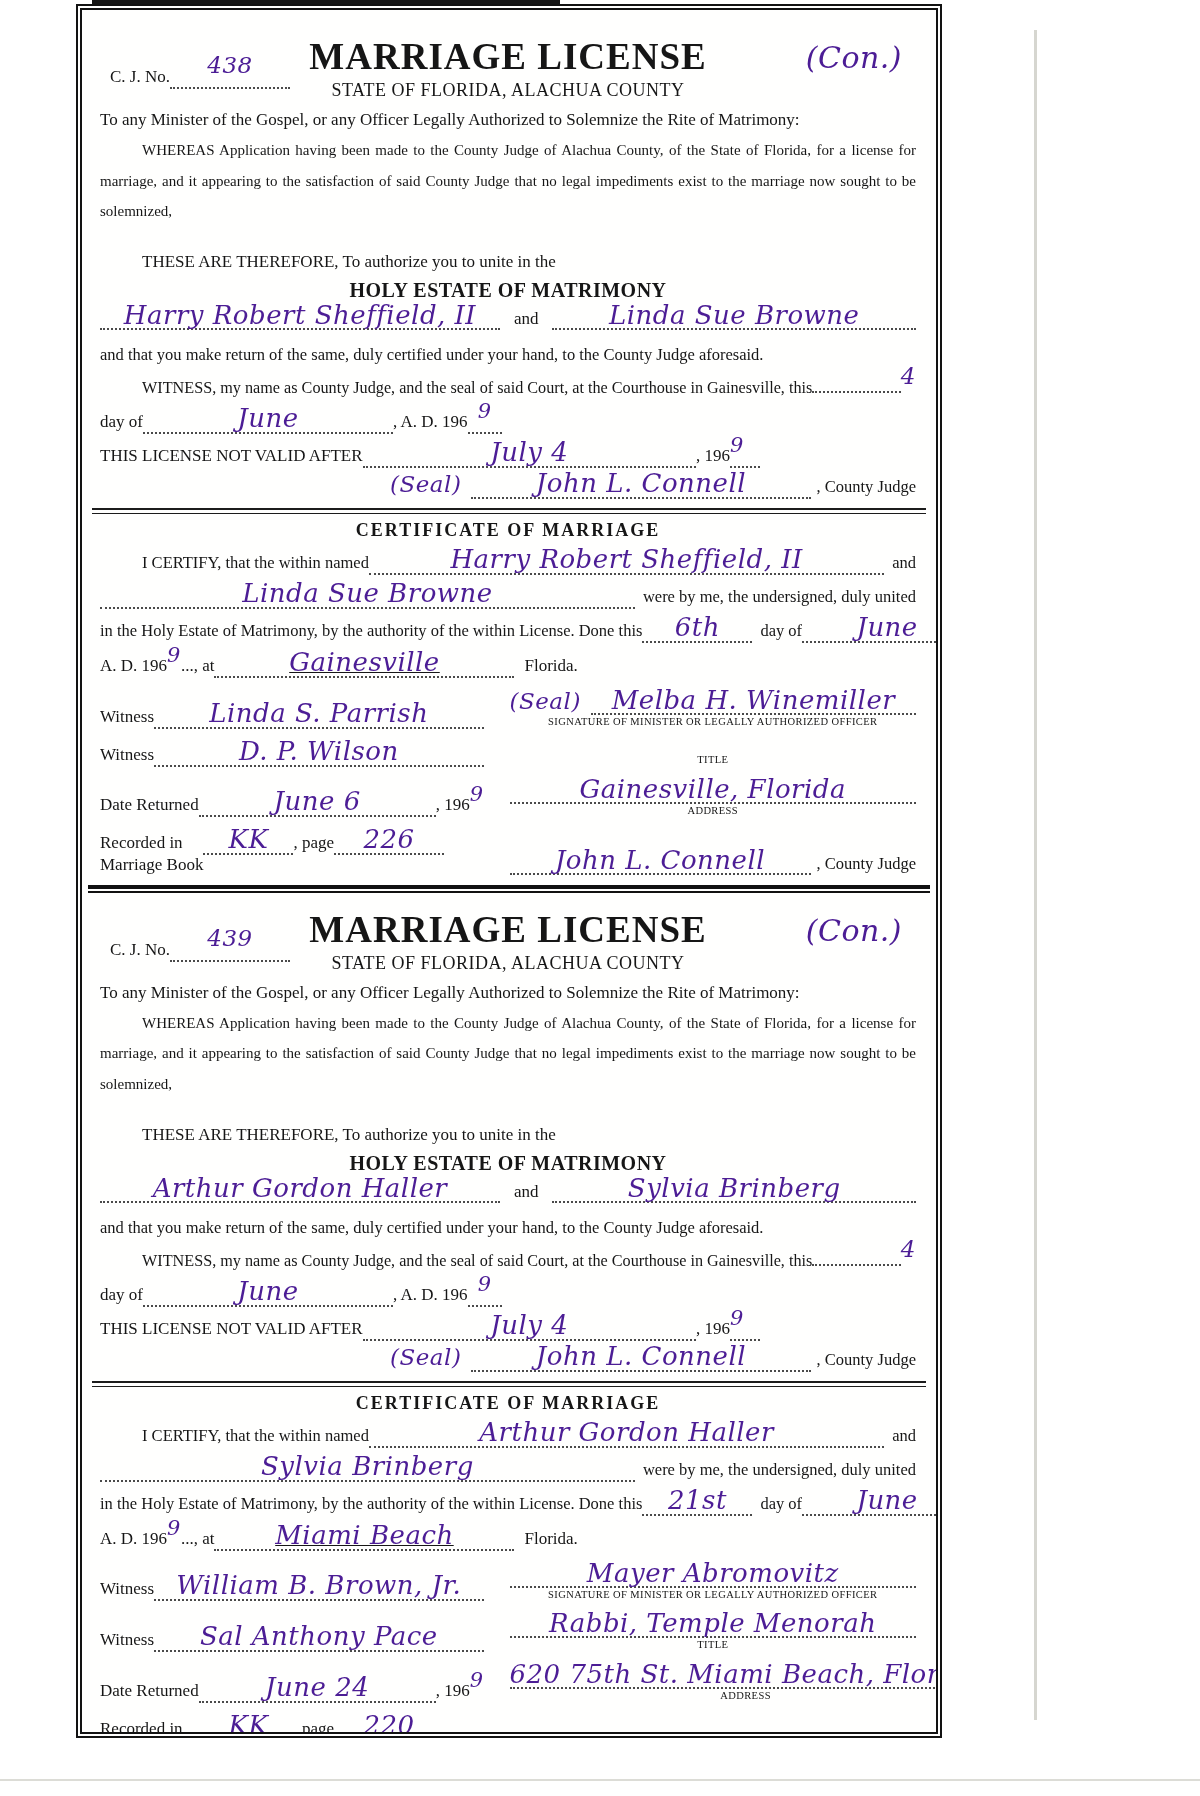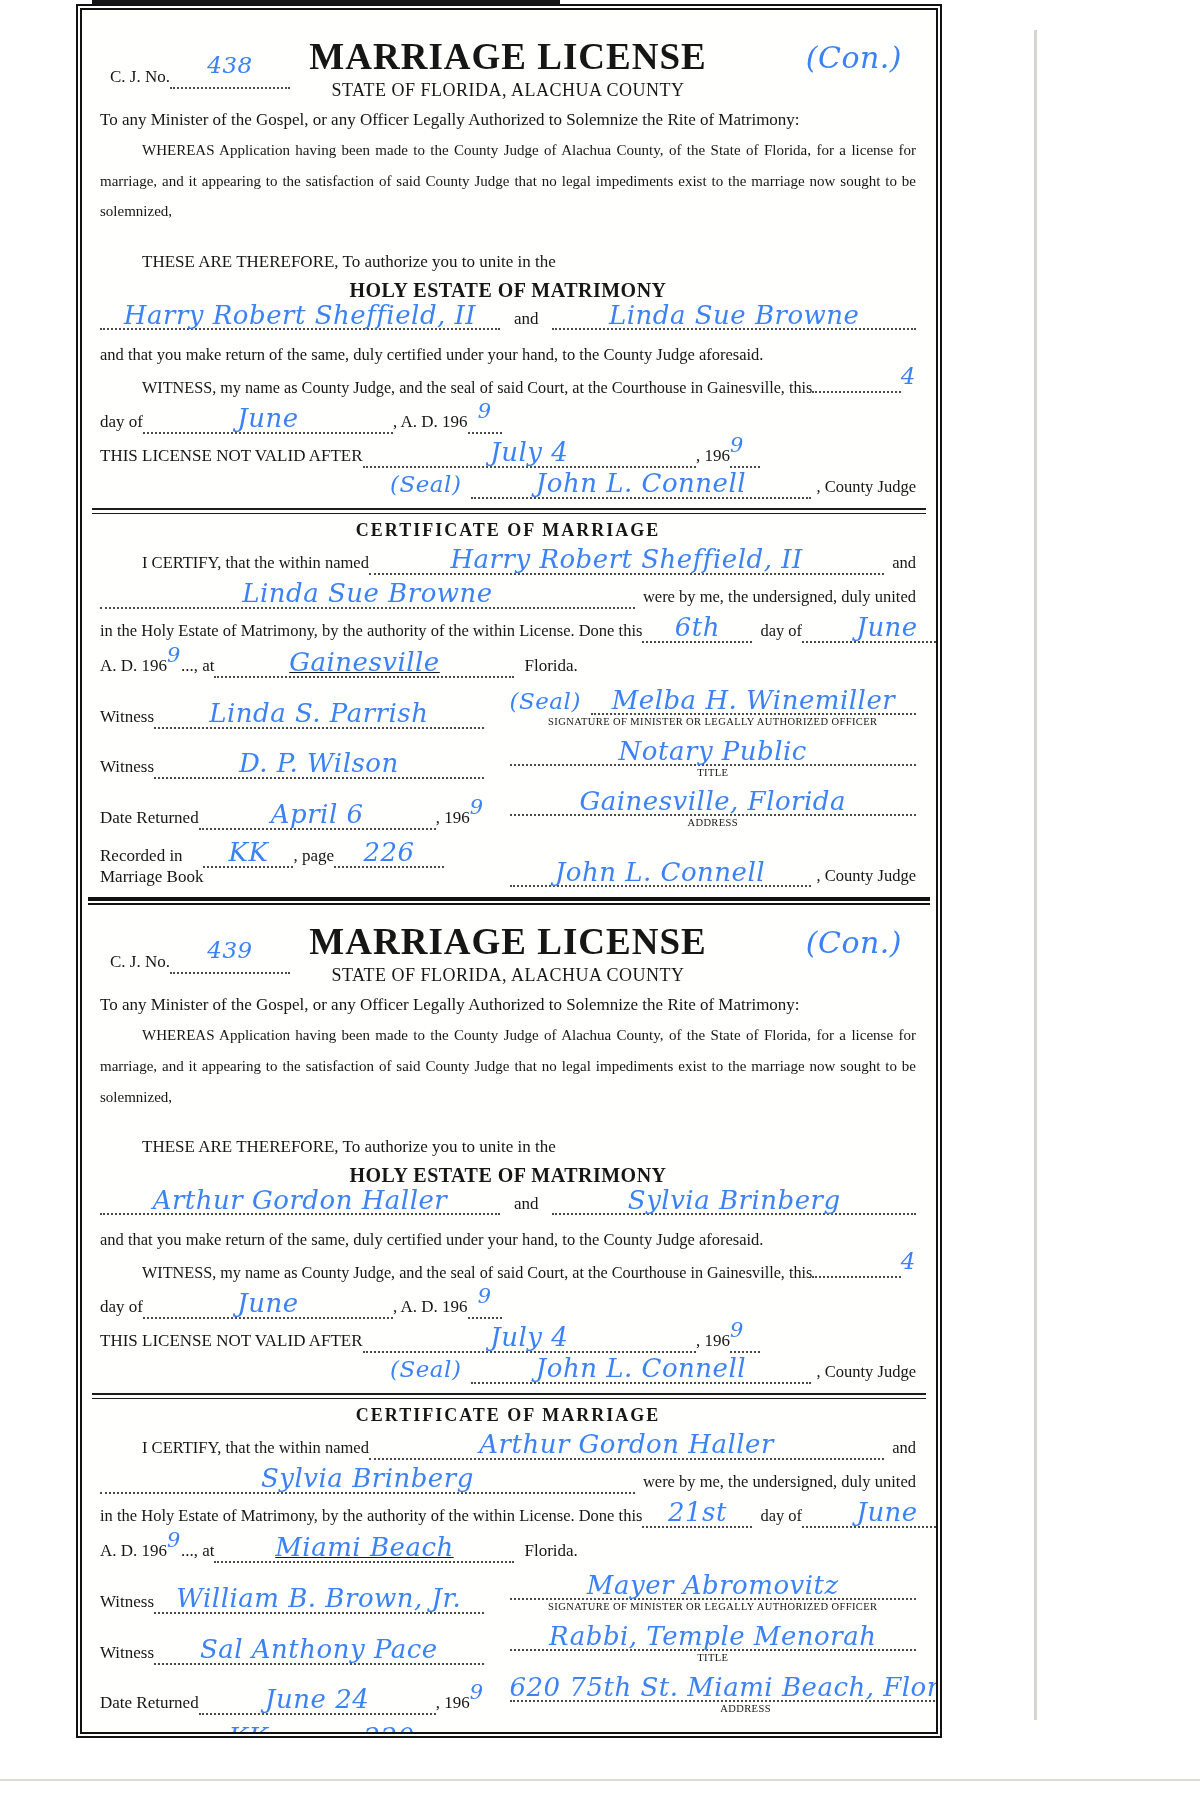--- a/index.html
+++ b/index.html
@@ -17,21 +17,21 @@
   .artifact-right { position:absolute; left:1034px; top:30px; width:3px; height:1690px; background:#d6d6d0; }
   .artifact-bottom { position:absolute; left:0; top:1779px; width:1200px; height:2px; background:#dcdcd6; }
 
   .hdr { position:relative; text-align:center; margin-top:18px; }
   .hdr .cj { position:absolute; left:10px; top:26px; font-size:17px; white-space:nowrap; display:flex; align-items:baseline; }
   .hdr .cj .fill { display:inline-block; width:120px; }
   .title { font-size:37px; font-weight:700; letter-spacing:1px; line-height:1.05; }
   .subtitle { font-size:18px; letter-spacing:0.5px; margin-top:3px; }
   .con { position:absolute; right:14px; top:6px; font-size:30px; }
 
-  .hw { font-family:"DejaVu Serif", serif; font-style:italic; color:#3b82f6; letter-spacing:0.5px; line-height:0.9; }
+  .hw { font-family:"DejaVu Serif", serif; font-style:italic; color:#4c1d95; letter-spacing:0.5px; line-height:0.9; }
   .hw-lg { font-size:26px; }
   .hw-md { font-size:23px; }
   .hw-sm { font-size:21px; }
   .sup { position:relative; top:-9px; }
 
   .fill { border-bottom:2px dotted #4a4a4a; text-align:center; white-space:nowrap; }
   .row { display:flex; align-items:baseline; }
   .nw { white-space:nowrap; }
 
   .salutation { font-size:17px; margin-top:9px; white-space:nowrap; }
@@ -183,31 +183,28 @@
           <div class="under-label">SIGNATURE OF MINISTER OR LEGALLY AUTHORIZED OFFICER</div>
         </div>
       </div>
 
       <div class="twocol">
         <div class="lcol">
           <span>Witness</span>
           <span class="fill"><span class="hw hw-lg">D. P. Wilson</span></span>
         </div>
         <div class="rcol">
-          <div class="sigline">
-            <span class="fill"><span class="hw hw-lg">Notary Public</span></span>
-          </div>
           <div class="under-label">TITLE</div>
         </div>
       </div>
 
       <div class="twocol">
         <div class="lcol">
           <span>Date Returned</span>
-          <span class="fill"><span class="hw hw-lg">April 6</span></span>
+          <span class="fill"><span class="hw hw-lg">June 6</span></span>
           <span class="nw">, 196</span>
           <span class="hw hw-sm sup">9</span>
         </div>
         <div class="rcol">
           <div class="sigline">
             <span class="fill"><span class="hw hw-lg">Gainesville, Florida</span></span>
           </div>
           <div class="under-label">ADDRESS</div>
         </div>
       </div>

